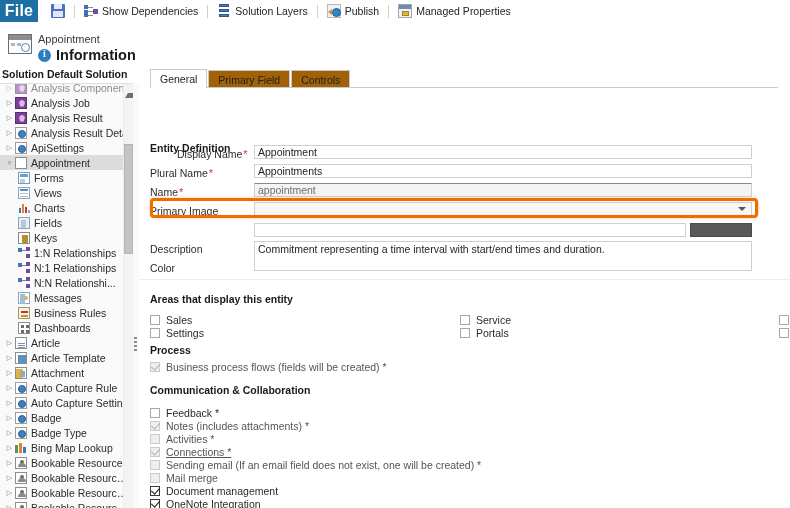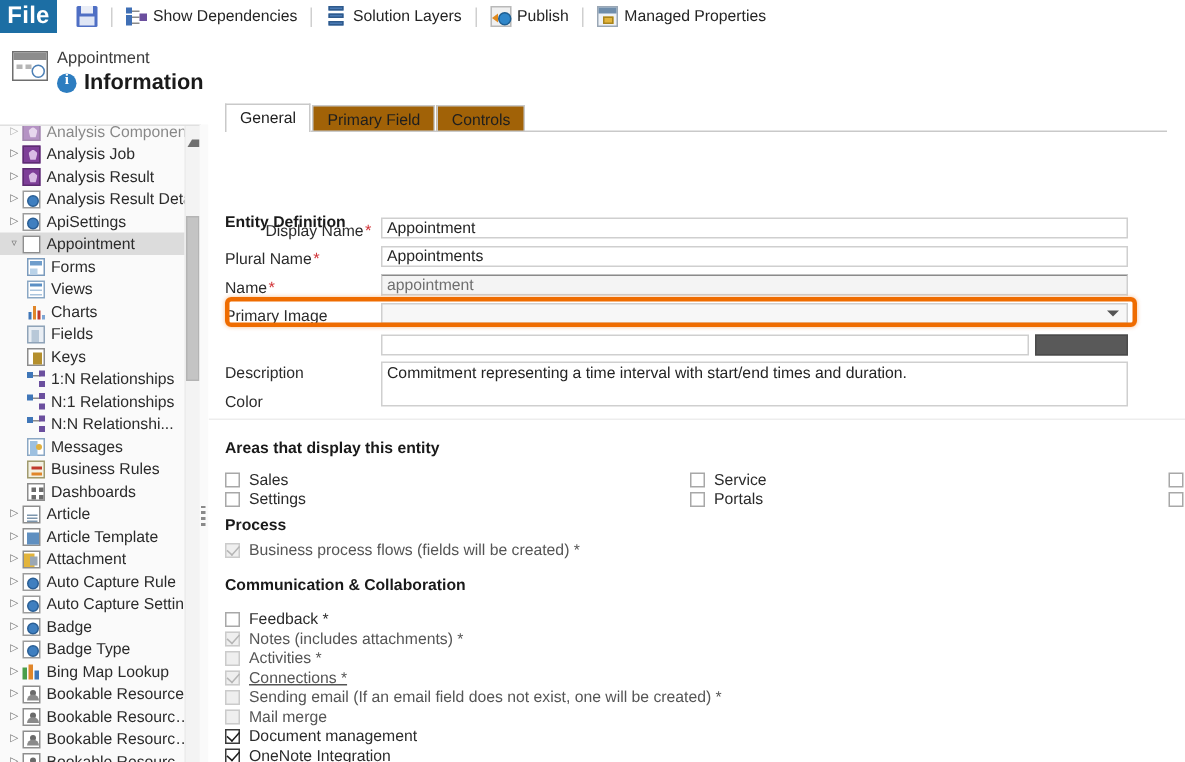--- a/index.html
+++ b/index.html
@@ -250,20 +250,23 @@
         <span class="g g1"></span>
         <span class="g g2"></span>
         <span class="clk"></span>
     </div>
     <div class="hdr-ent">Appointment</div>
     <div class="hdr-title-row">
       <span class="info-ic"></span>
       <span class="hdr-title">Information</span>
     </div>
   </div>
+  <div class="solbar">
+    <span>Solution Default Solution</span>
+  </div>
 
   <div class="tree-panel">
     <div class="tree" id="tree-root">
         <div class="trow" style="opacity: 0.55;">
           <span class="exp">▷</span>
           <span class="tico i-purple"></span>
           <span class="tlabel">Analysis Component</span>
         </div>
         <div class="trow">
           <span class="exp">▷</span>

